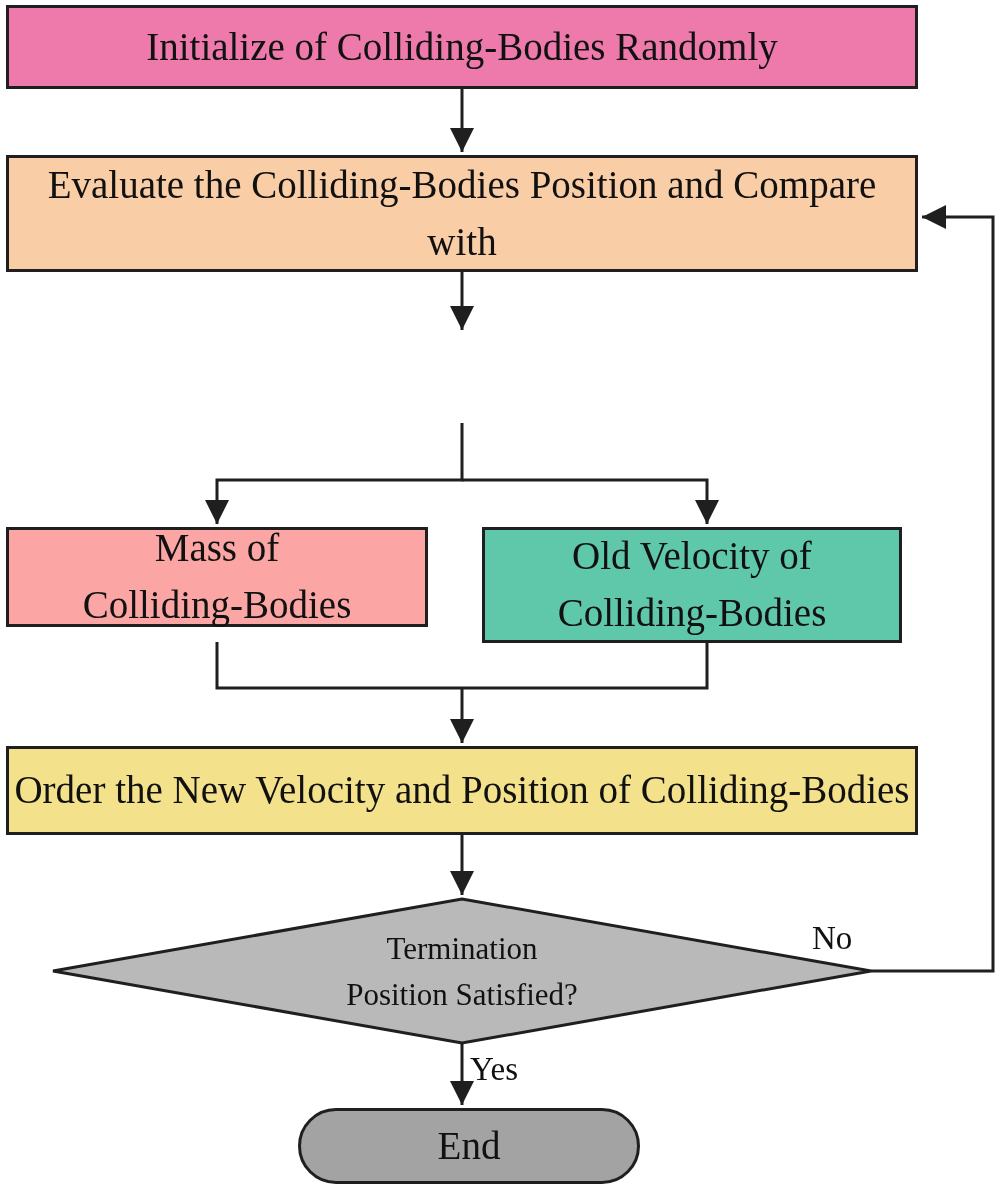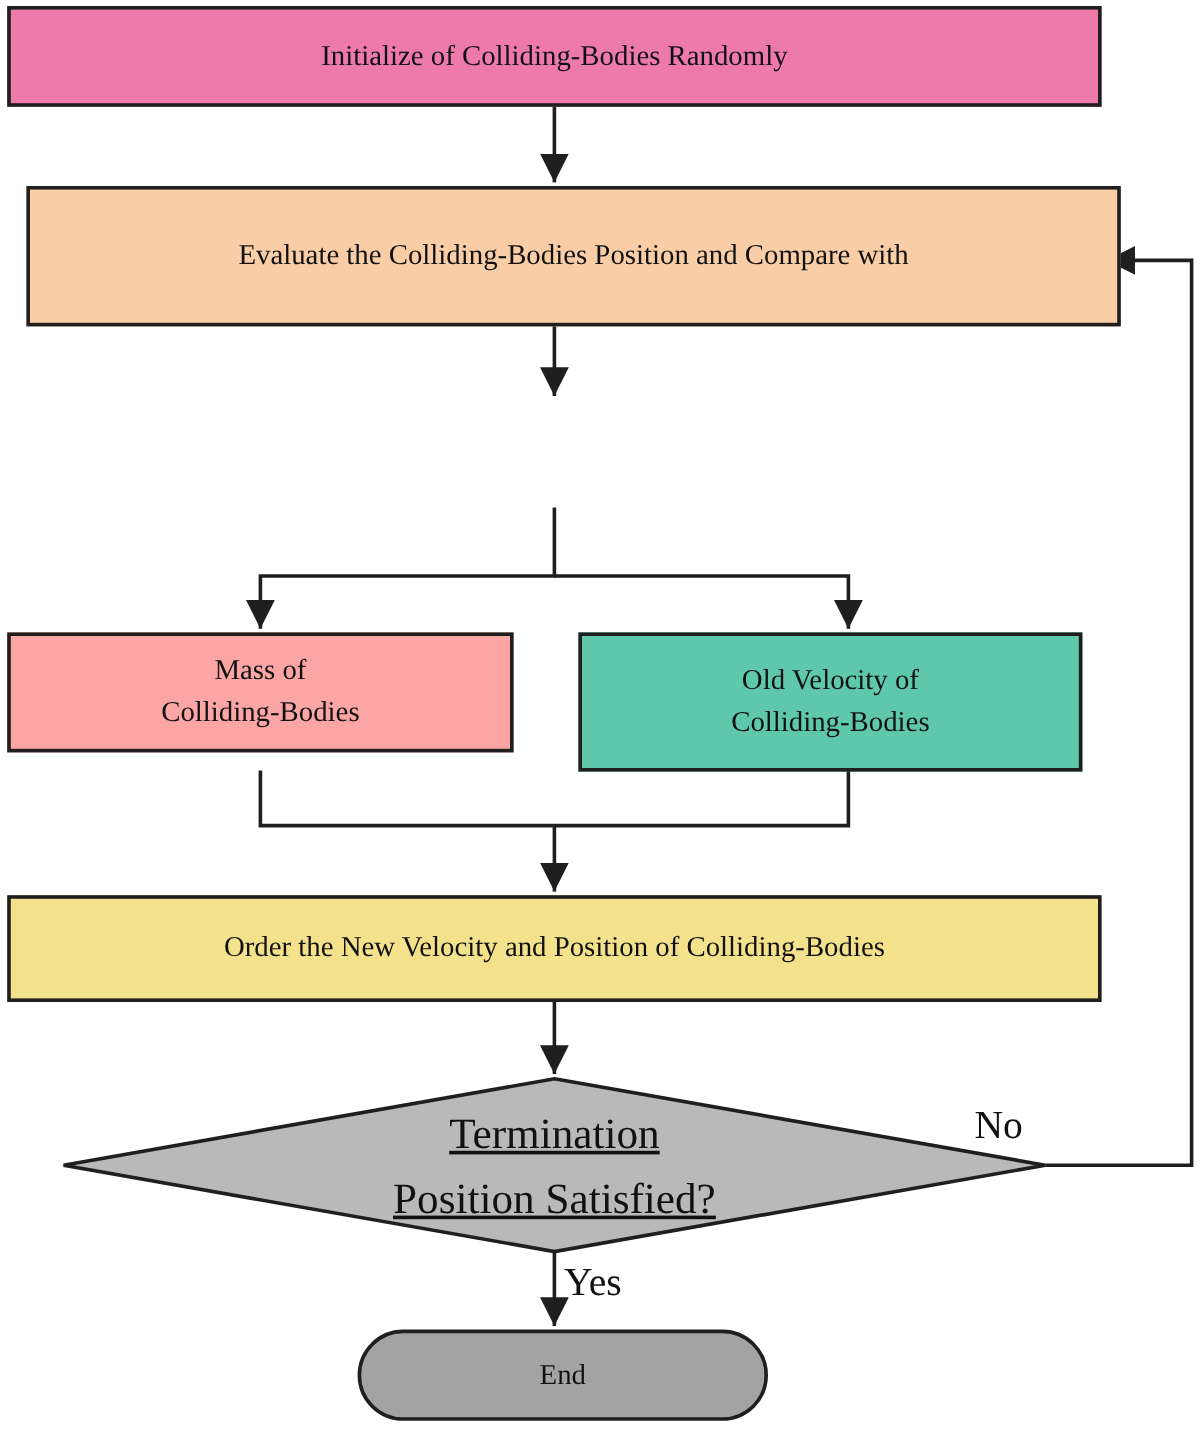--- a/index.html
+++ b/index.html
@@ -29,42 +29,41 @@
   }
   .node {
     position: absolute;
     box-sizing: border-box;
     border: 3px solid #1f1f1f;
     display: flex;
     flex-direction: column;
     align-items: center;
     justify-content: center;
     text-align: center;
-    font-size: 24px;
+    font-size: 39px;
     line-height: 1.45;
   }
   .node-pink   { background: #ee7aac; left: 6px;   top: 5px;    width: 912px; height: 84px;  }
-  .node-peach  { background: #f9cda6; left: 6px;   top: 155px;  width: 912px; height: 117px; margin-left: 16px; }
+  .node-peach  { background: #f9cda6; left: 6px;   top: 155px;  width: 912px; height: 117px; }
   .node-green  { background: #dfe7c2; left: 6px;   top: 333px;  width: 912px; height: 91px;  }
   .node-teal-l { background: #fca5a5; left: 6px;   top: 527px;  width: 422px; height: 100px; }
   .node-teal-r { background: #5fc8aa; left: 482px; top: 527px;  width: 420px; height: 116px; }
   .node-yellow { background: #f3e18c; left: 6px;   top: 746px;  width: 912px; height: 89px;  }
   .node-end    { background: #a3a3a3; left: 298px; top: 1108px; width: 342px; height: 76px; border-radius: 46px; }
   .diamond-text {
     position: absolute;
     left: 262px; top: 918px;
     width: 400px; height: 108px;
     display: flex;
     flex-direction: column;
     align-items: center;
     justify-content: center;
     text-align: right;
-    font-size: 36px;
+    font-size: 31px;
     line-height: 1.5;
-    text-decoration: underline;
   }
   .edge-label {
     position: absolute;
     font-size: 33px;
     line-height: 1;
     text-align: left;
   }
   .edge-label-no  { left: 812px; top: 922px;  width: 84px; }
   .edge-label-yes { left: 470px; top: 1053px; width: 80px; }
 </style>

